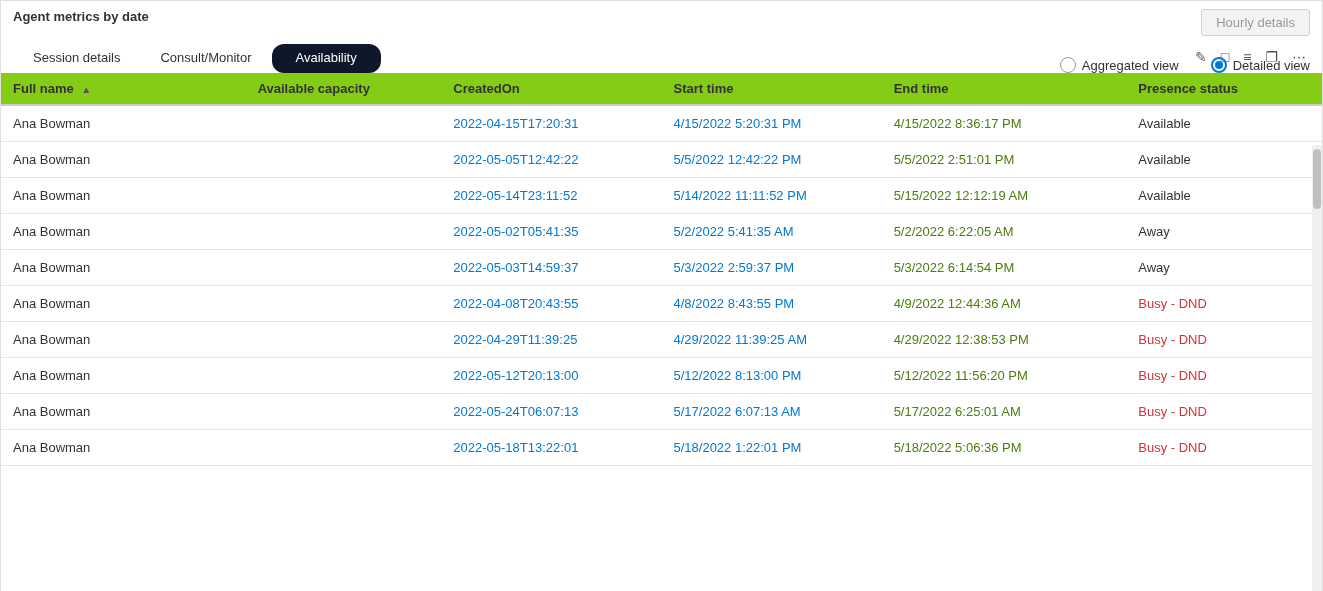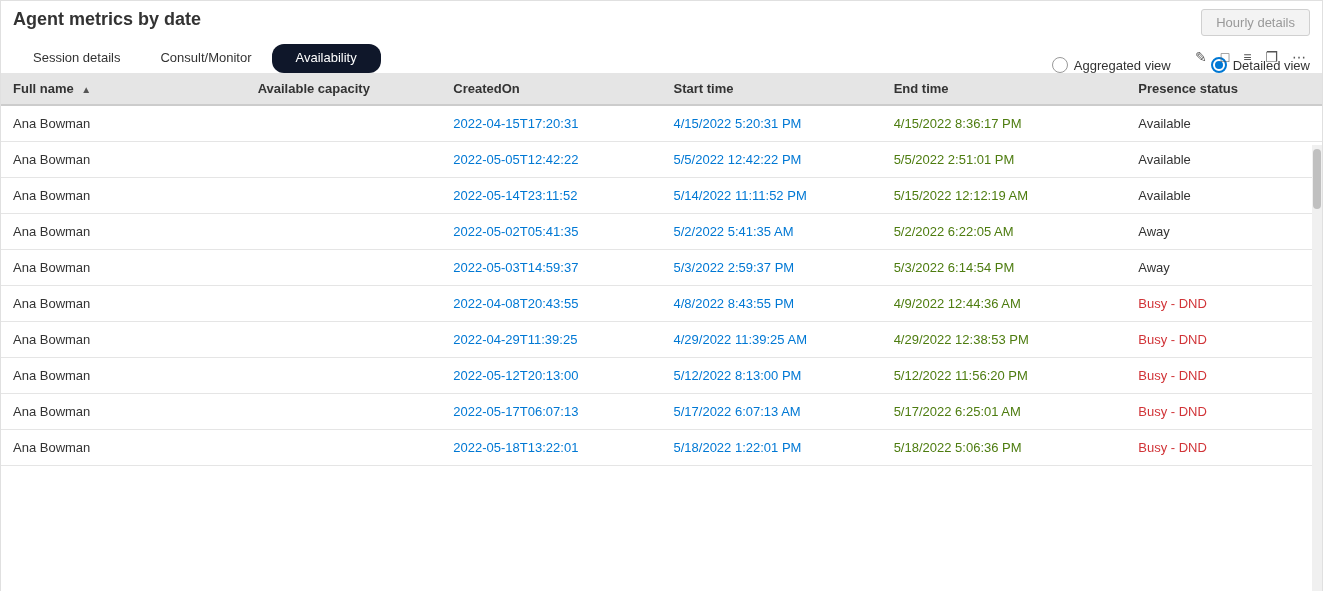--- a/index.html
+++ b/index.html
@@ -11,21 +11,21 @@
     }
     .page-container {
       width: 1323px;
       min-height: 591px;
       background: #fff;
       border: 1px solid #e0e0e0;
       position: relative;
       overflow: hidden;
     }
     .page-title {
-      font-size: 18px;
+      font-size: 13px;
       font-weight: 600;
       color: #333;
       position: absolute;
       top: 8px;
       left: 12px;
     }
     .tab {
       padding: 6px 20px;
       cursor: pointer;
       font-size: 13px;
@@ -36,21 +36,21 @@
     .tab.active {
       background: #0f172a;
       color: #fff;
       border-radius: 12px;
       border-bottom: 2px solid transparent;
       padding: 6px 24px;
     }
     .view-options {
       display: flex;
       align-items: center;
-      gap: 40px;
+      gap: 32px;
       margin-left: auto;
     }
     .radio-option {
       display: flex;
       align-items: center;
       gap: 6px;
       cursor: pointer;
       font-size: 13px;
       color: #333;
     }
@@ -121,21 +121,21 @@
     }
     thead tr {
       border-bottom: 2px solid #ccc;
     }
     th {
       text-align: left;
       padding: 8px 12px;
       font-weight: 600;
       font-size: 13px;
       color: #333;
-      background: #e5e5e5;
+      background: #84cc16;
       position: sticky;
       top: 0;
       z-index: 2;
     }
     th:first-child {
       width: 200px;
     }
     th:nth-child(2) {
       width: 160px;
     }
@@ -324,21 +324,21 @@
       <td>Ana Bowman</td>
       <td></td>
       <td class="created-on">2022-05-12T20:13:00</td>
       <td class="start-time">5/12/2022 8:13:00 PM</td>
       <td class="end-time">5/12/2022 11:56:20 PM</td>
       <td class="presence-dnd">Busy - DND</td>
     </tr>
           <tr>
       <td>Ana Bowman</td>
       <td></td>
-      <td class="created-on">2022-05-17T06:07:13</td>
+      <td class="created-on">2022-05-24T06:07:13</td>
       <td class="start-time">5/17/2022 6:07:13 AM</td>
       <td class="end-time">5/17/2022 6:25:01 AM</td>
       <td class="presence-dnd">Busy - DND</td>
     </tr>
           <tr>
       <td>Ana Bowman</td>
       <td></td>
       <td class="created-on">2022-05-18T13:22:01</td>
       <td class="start-time">5/18/2022 1:22:01 PM</td>
       <td class="end-time">5/18/2022 5:06:36 PM</td>

